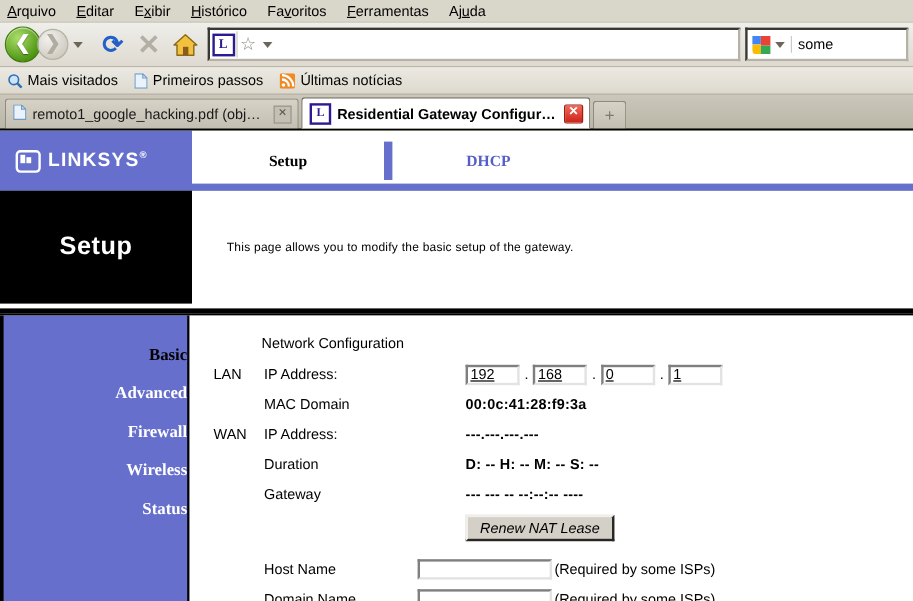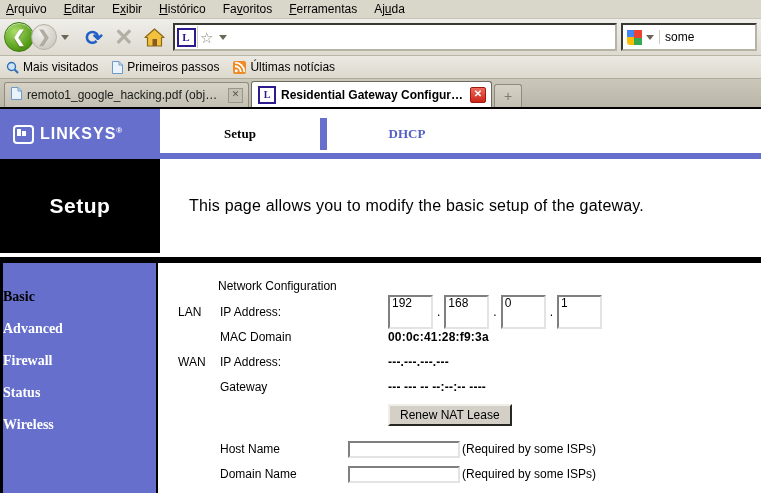--- a/index.html
+++ b/index.html
@@ -180,55 +180,55 @@
     flex:none;
   }
   .lk-banner .btitle{
     color:#fff;font-family:"Liberation Sans",sans-serif;font-weight:bold;font-size:21px;
     letter-spacing:.5px;
   }
   .lk-banner .bright{
     flex:1;background:#fff;display:flex;align-items:center;padding-left:29px;
     box-sizing:border-box;
   }
-  .lk-banner .bdesc{font-size:16px;color:#000;letter-spacing:.2px;}
+  .lk-banner .bdesc{font-size:10px;color:#000;letter-spacing:.2px;}
 
   .lk-rule{height:4px;background:#000;}
   .lk-gap{height:4px;background:#fff;}
 
   .lk-body{display:flex;background:#fff;border-top:2px solid #000;}
   .lk-side{
     width:158px;background:#6670cc;flex:none;border-left:3px solid #000;
     border-right:2px solid #000;box-sizing:border-box;padding-top:18px;
     min-height:230px;
   }
   .lk-side .si{
-    text-align:left;font-family:"Liberation Serif",serif;font-weight:bold;
+    text-align:right;font-family:"Liberation Serif",serif;font-weight:bold;
     font-size:14px;color:#fff;padding:8px 0;
   }
   .lk-side .si.active{color:#000;}
 
   .lk-main{flex:1;background:#fff;padding:16px 0 0 20px;box-sizing:border-box;}
 
   .sect-title{font-size:12px;color:#000;margin:0 0 8px 40px;}
   .frow{display:flex;align-items:center;height:22px;margin-bottom:3px;}
   .flabel-lead{width:42px;font-size:12px;color:#000;flex:none;}
   .flabel{width:168px;font-size:12px;color:#000000;flex:none;}
   .fvalue-b{font-size:12px;color:#000;font-weight:bold;letter-spacing:.2px;}
 
   .ipgroup{display:flex;align-items:center;}
   .ipbox{
-    width:45px;height:34px;background:#fff;border:2px solid;
+    width:45px;height:17px;background:#fff;border:2px solid;
     border-color:#7f7f7f #e3e3e3 #e3e3e3 #7f7f7f;
     font-size:12px;font-family:"Liberation Sans",sans-serif;color:#000;
-    padding:0 2px;box-sizing:border-box;line-height:13px;
+    padding:0 2px;box-sizing:border-box;line-height:13px;text-decoration:underline;
   }
   .ipdot{font-size:12px;color:#000;padding:0 4px;}
 
-  .btnrow{display:flex;margin:6px 14px 12px 210px;}
+  .btnrow{display:flex;margin:6px 14px 12px 210px;font-style:italic;}
   .gbtn{
     background:#d4d0c8;border:2px outset #f0eee8;
     border-right-color:#7b7b73;border-bottom-color:#7b7b73;
     font-size:12px;color:#000;padding:2px 10px;font-family:"Liberation Sans",sans-serif;
   }
 
   .tbox{
     width:112px;height:17px;background:#fff;border:2px solid;
     border-color:#7f7f7f #e3e3e3 #e3e3e3 #7f7f7f;box-sizing:border-box;
     font-size:12px;padding:0 2px;
@@ -371,22 +371,22 @@
   </div>
 
   <div class="lk-gap"></div>
   <div class="lk-rule"></div>
 
   <div class="lk-body">
     <div class="lk-side">
       <div class="si active">Basic</div>
       <div class="si">Advanced</div>
       <div class="si">Firewall</div>
+      <div class="si">Wireless</div>
       <div class="si">Status</div>
-      <div class="si">Wireless</div>
     </div>
 
     <div class="lk-main">
 
       <div class="sect-title">Network Configuration</div>
 
       <div class="frow">
         <div class="flabel-lead">LAN</div>
         <div class="flabel">IP Address:</div>
         <div class="ipgroup">
@@ -405,20 +405,25 @@
         <div class="flabel">MAC Domain</div>
         <div class="fvalue-b">00:0c:41:28:f9:3a</div>
       </div>
 
       <div class="frow">
         <div class="flabel-lead">WAN</div>
         <div class="flabel">IP Address:</div>
         <div class="fvalue-b">---.---.---.---</div>
       </div>
 
+      <div class="frow">
+        <div class="flabel-lead"></div>
+        <div class="flabel">Duration</div>
+        <div class="fvalue-b">D: -- H: -- M: -- S: --</div>
+      </div>
 
       <div class="frow">
         <div class="flabel-lead"></div>
         <div class="flabel">Gateway</div>
         <div class="fvalue-b">--- --- -- --:--:-- ----</div>
       </div>
 
       <div class="btnrow">
         <div class="gbtn">Renew NAT Lease</div>
       </div>

